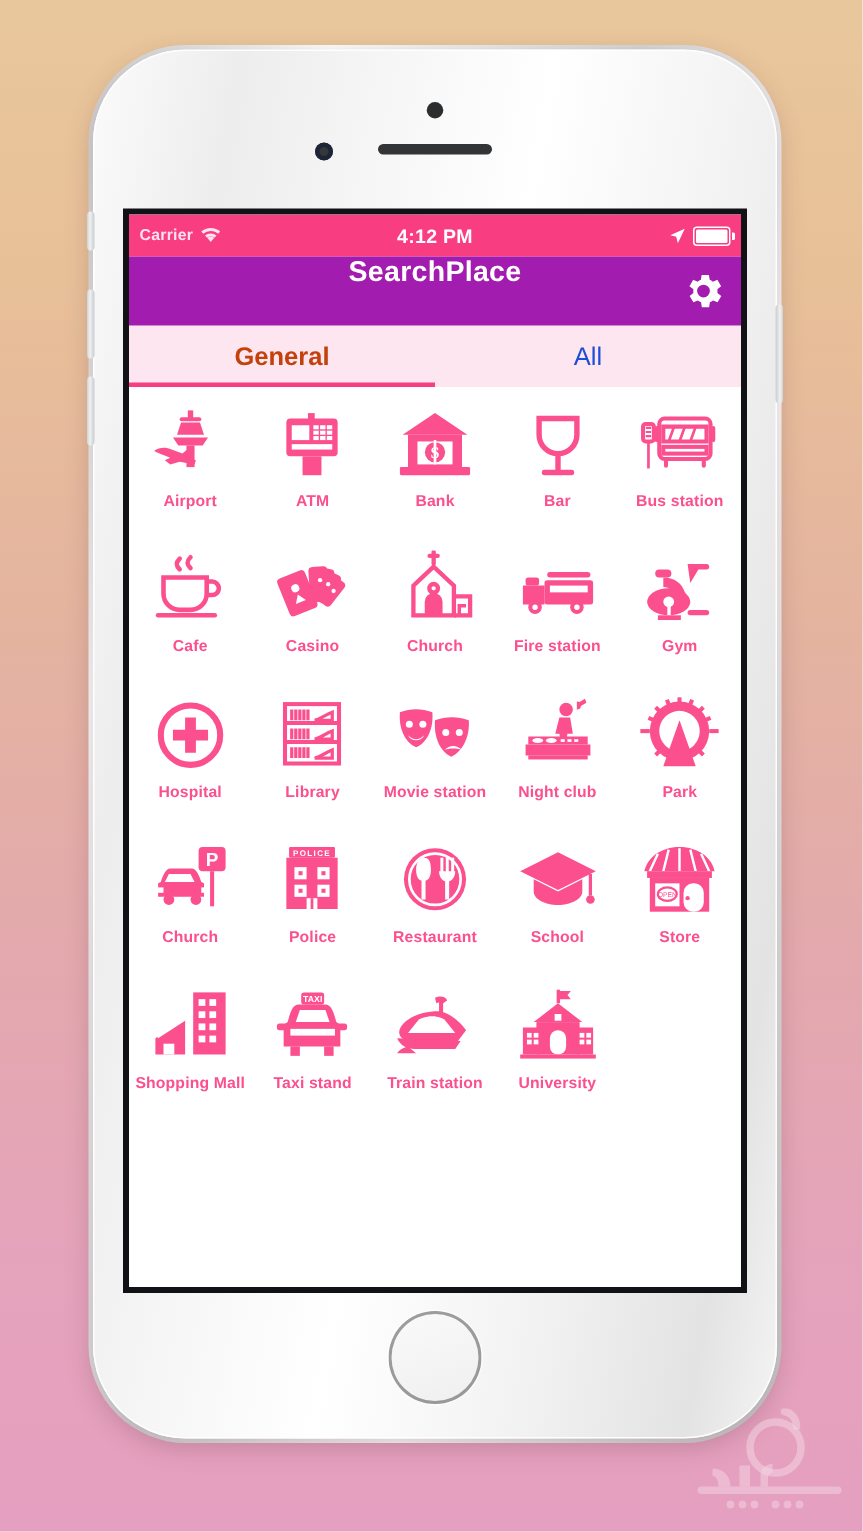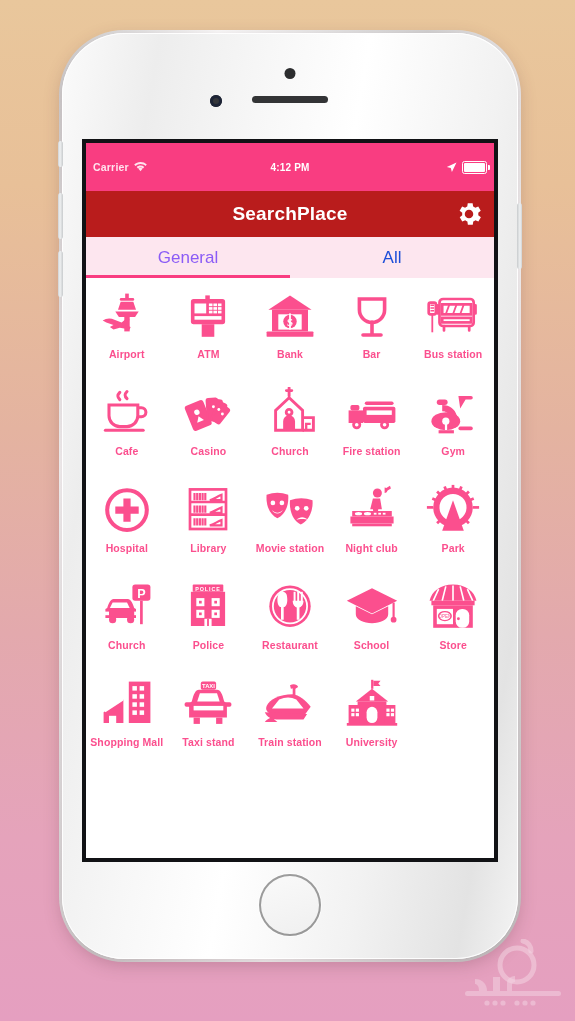--- a/index.html
+++ b/index.html
@@ -48,46 +48,46 @@
   
   #screen{
     position:absolute;left:24px;top:110px;width:408px;height:715px;
     background:#ffffff;overflow:hidden;
     box-shadow:0 0 0 4px #111215;
   }
 
   
   #statusbar{
     height:20px;background:#f93d81;display:flex;align-items:center;
-    padding:14px 7px;color:#ffe3ee;font-size:10.5px;font-weight:bold;
+    padding:4px 7px;color:#ffe3ee;font-size:10.5px;font-weight:bold;
     letter-spacing:.2px;
   }
   #sb-left{display:flex;align-items:center;gap:5px;flex:1;}
-  #sb-center{flex:0 0 auto;color:#fff;font-size:10px;}
+  #sb-center{flex:0 0 auto;color:#fff;font-size:13px;}
   #sb-right{display:flex;align-items:center;justify-content:flex-end;gap:5px;flex:1;}
   .sb-icon{display:inline-block;line-height:0;}
   #battery{width:23px;height:11px;border:1.4px solid #fff;border-radius:2.5px;position:relative;}
   #battery::after{content:"";position:absolute;right:-4px;top:3px;width:2px;height:5px;background:#fff;border-radius:0 1px 1px 0;}
   #battery-fill{position:absolute;left:1px;top:1px;bottom:1px;right:1px;background:#fff;border-radius:1px;}
 
   
   #navbar{
-    height:46px;background:#b91c1c;display:flex;align-items:center;
+    height:46px;background:#a21caf;display:flex;align-items:flex-start;
     justify-content:center;position:relative;
   }
   #app-title{color:#fff;font-size:19px;font-weight:bold;letter-spacing:.2px;}
   #gear-btn{position:absolute;right:10px;top:50%;transform:translateY(-50%);width:30px;height:30px;cursor:pointer;}
 
   
   #tabs{height:41px;background:#fde6ef;display:flex;}
   .tab{
     flex:1;display:flex;align-items:center;justify-content:center;
     font-size:17px;position:relative;cursor:pointer;
   }
-  .tab.active{color:#8b5cf6;font-weight:normal;}
+  .tab.active{color:#c2410c;font-weight:bold;}
   .tab.inactive{color:#1d4ed8;text-align:center;}
   .tab.active::after{
     content:"";position:absolute;left:0;right:0;bottom:0;height:3px;background:#f93d81;
   }
 
   
   #grid{
     background:#fff;padding:6px 0 0 0;
     display:grid;grid-template-columns:repeat(5,1fr);
     grid-auto-rows:97px;

